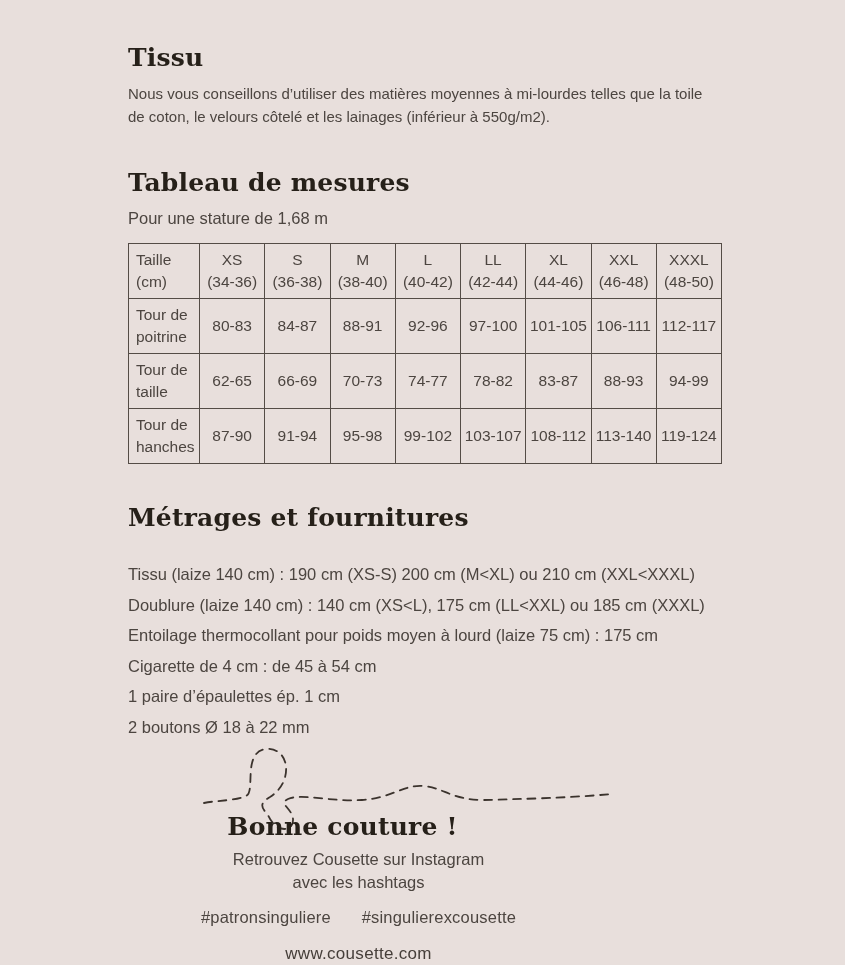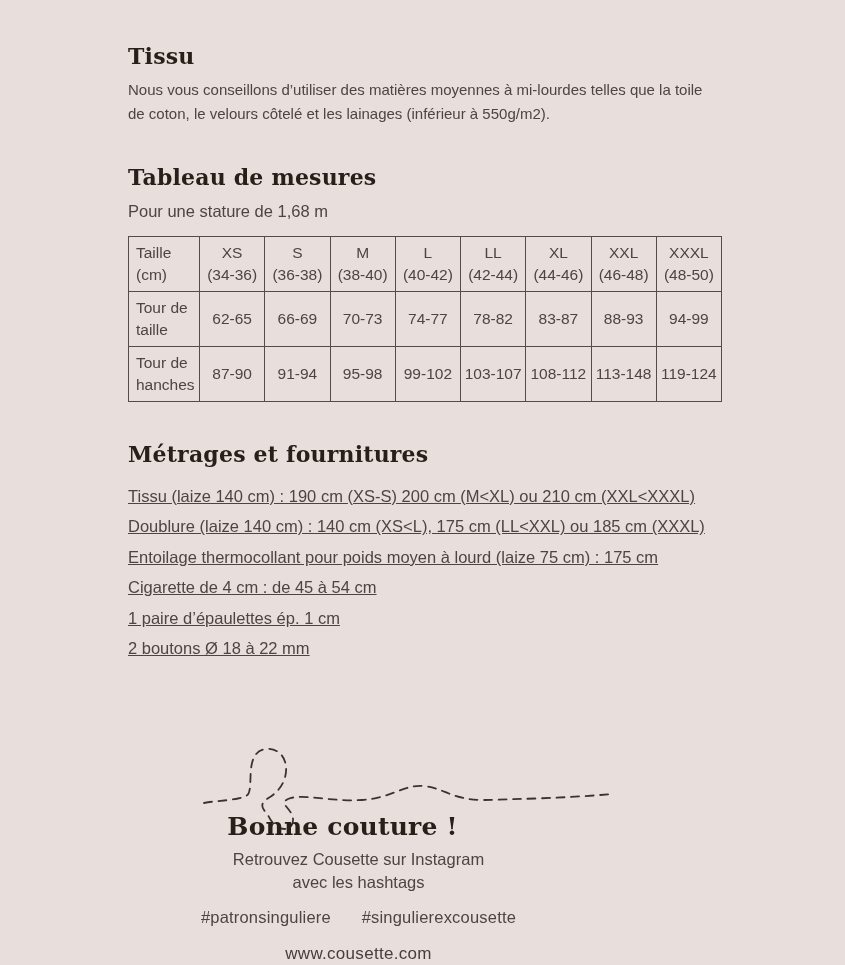--- a/index.html
+++ b/index.html
@@ -17,21 +17,21 @@
   }
   .content {
     position: absolute;
     left: 128px;
     top: 0;
     width: 592px;
   }
   .section-title {
     font-family: "DejaVu Serif", serif;
     font-weight: bold;
-    font-size: 22px;
+    font-size: 25px;
     line-height: 1.15;
     color: #262019;
     letter-spacing: 0.2px;
     margin: 0;
   }
   .title-tissu { margin-top: 44px; }
   .title-mesures { margin-top: 40px; }
   .title-fournitures { margin-top: 40px; }
 
   .body-text {
@@ -74,21 +74,21 @@
     padding-right: 2px;
   }
   .cell-line { display: block; }
 
   .supply-item {
     font-size: 16.5px;
     line-height: 21px;
     margin: 9.5px 0 0 0;
     white-space: nowrap;
   }
-  .supply-list { margin-top: 19px; text-decoration: underline; }
+  .supply-list { margin-top: 32px; }
 
   .squiggle {
     position: absolute;
     left: 200px;
     top: 742px;
     width: 415px;
     height: 100px;
   }
 
   .footer {
@@ -178,41 +178,52 @@
           <span class="cell-line">(44-46)</span>
         </th>
         <th>
           <span class="cell-line">XXL</span>
           <span class="cell-line">(46-48)</span>
         </th>
         <th>
           <span class="cell-line">XXXL</span>
           <span class="cell-line">(48-50)</span>
         </th>
+      </tr>
+      <tr>
+        <td class="row-label">Tour de poitrine</td>
+        <td>80-83</td>
+        <td>84-87</td>
+        <td>88-91</td>
+        <td>92-96</td>
+        <td>97-100</td>
+        <td>101-105</td>
+        <td>106-111</td>
+        <td>112-117</td>
       </tr>
       <tr>
         <td class="row-label">Tour de taille</td>
         <td>62-65</td>
         <td>66-69</td>
         <td>70-73</td>
         <td>74-77</td>
         <td>78-82</td>
         <td>83-87</td>
         <td>88-93</td>
         <td>94-99</td>
       </tr>
       <tr>
         <td class="row-label">Tour de hanches</td>
         <td>87-90</td>
         <td>91-94</td>
         <td>95-98</td>
         <td>99-102</td>
         <td>103-107</td>
         <td>108-112</td>
-        <td>113-148</td>
+        <td>113-140</td>
         <td>119-124</td>
       </tr>
     </tbody>
       </table>
 
     <h2 class="section-title title-fournitures">Métrages et fournitures</h2>
     <div class="supply-list">
       <p class="supply-item">Tissu (laize 140 cm) : 190 cm (XS-S) 200 cm (M&lt;XL) ou 210 cm (XXL&lt;XXXL)</p>
       <p class="supply-item">Doublure (laize 140 cm) : 140 cm (XS&lt;L), 175 cm (LL&lt;XXL) ou 185 cm (XXXL)</p>
       <p class="supply-item">Entoilage thermocollant pour poids moyen à lourd (laize 75 cm) : 175 cm</p>

